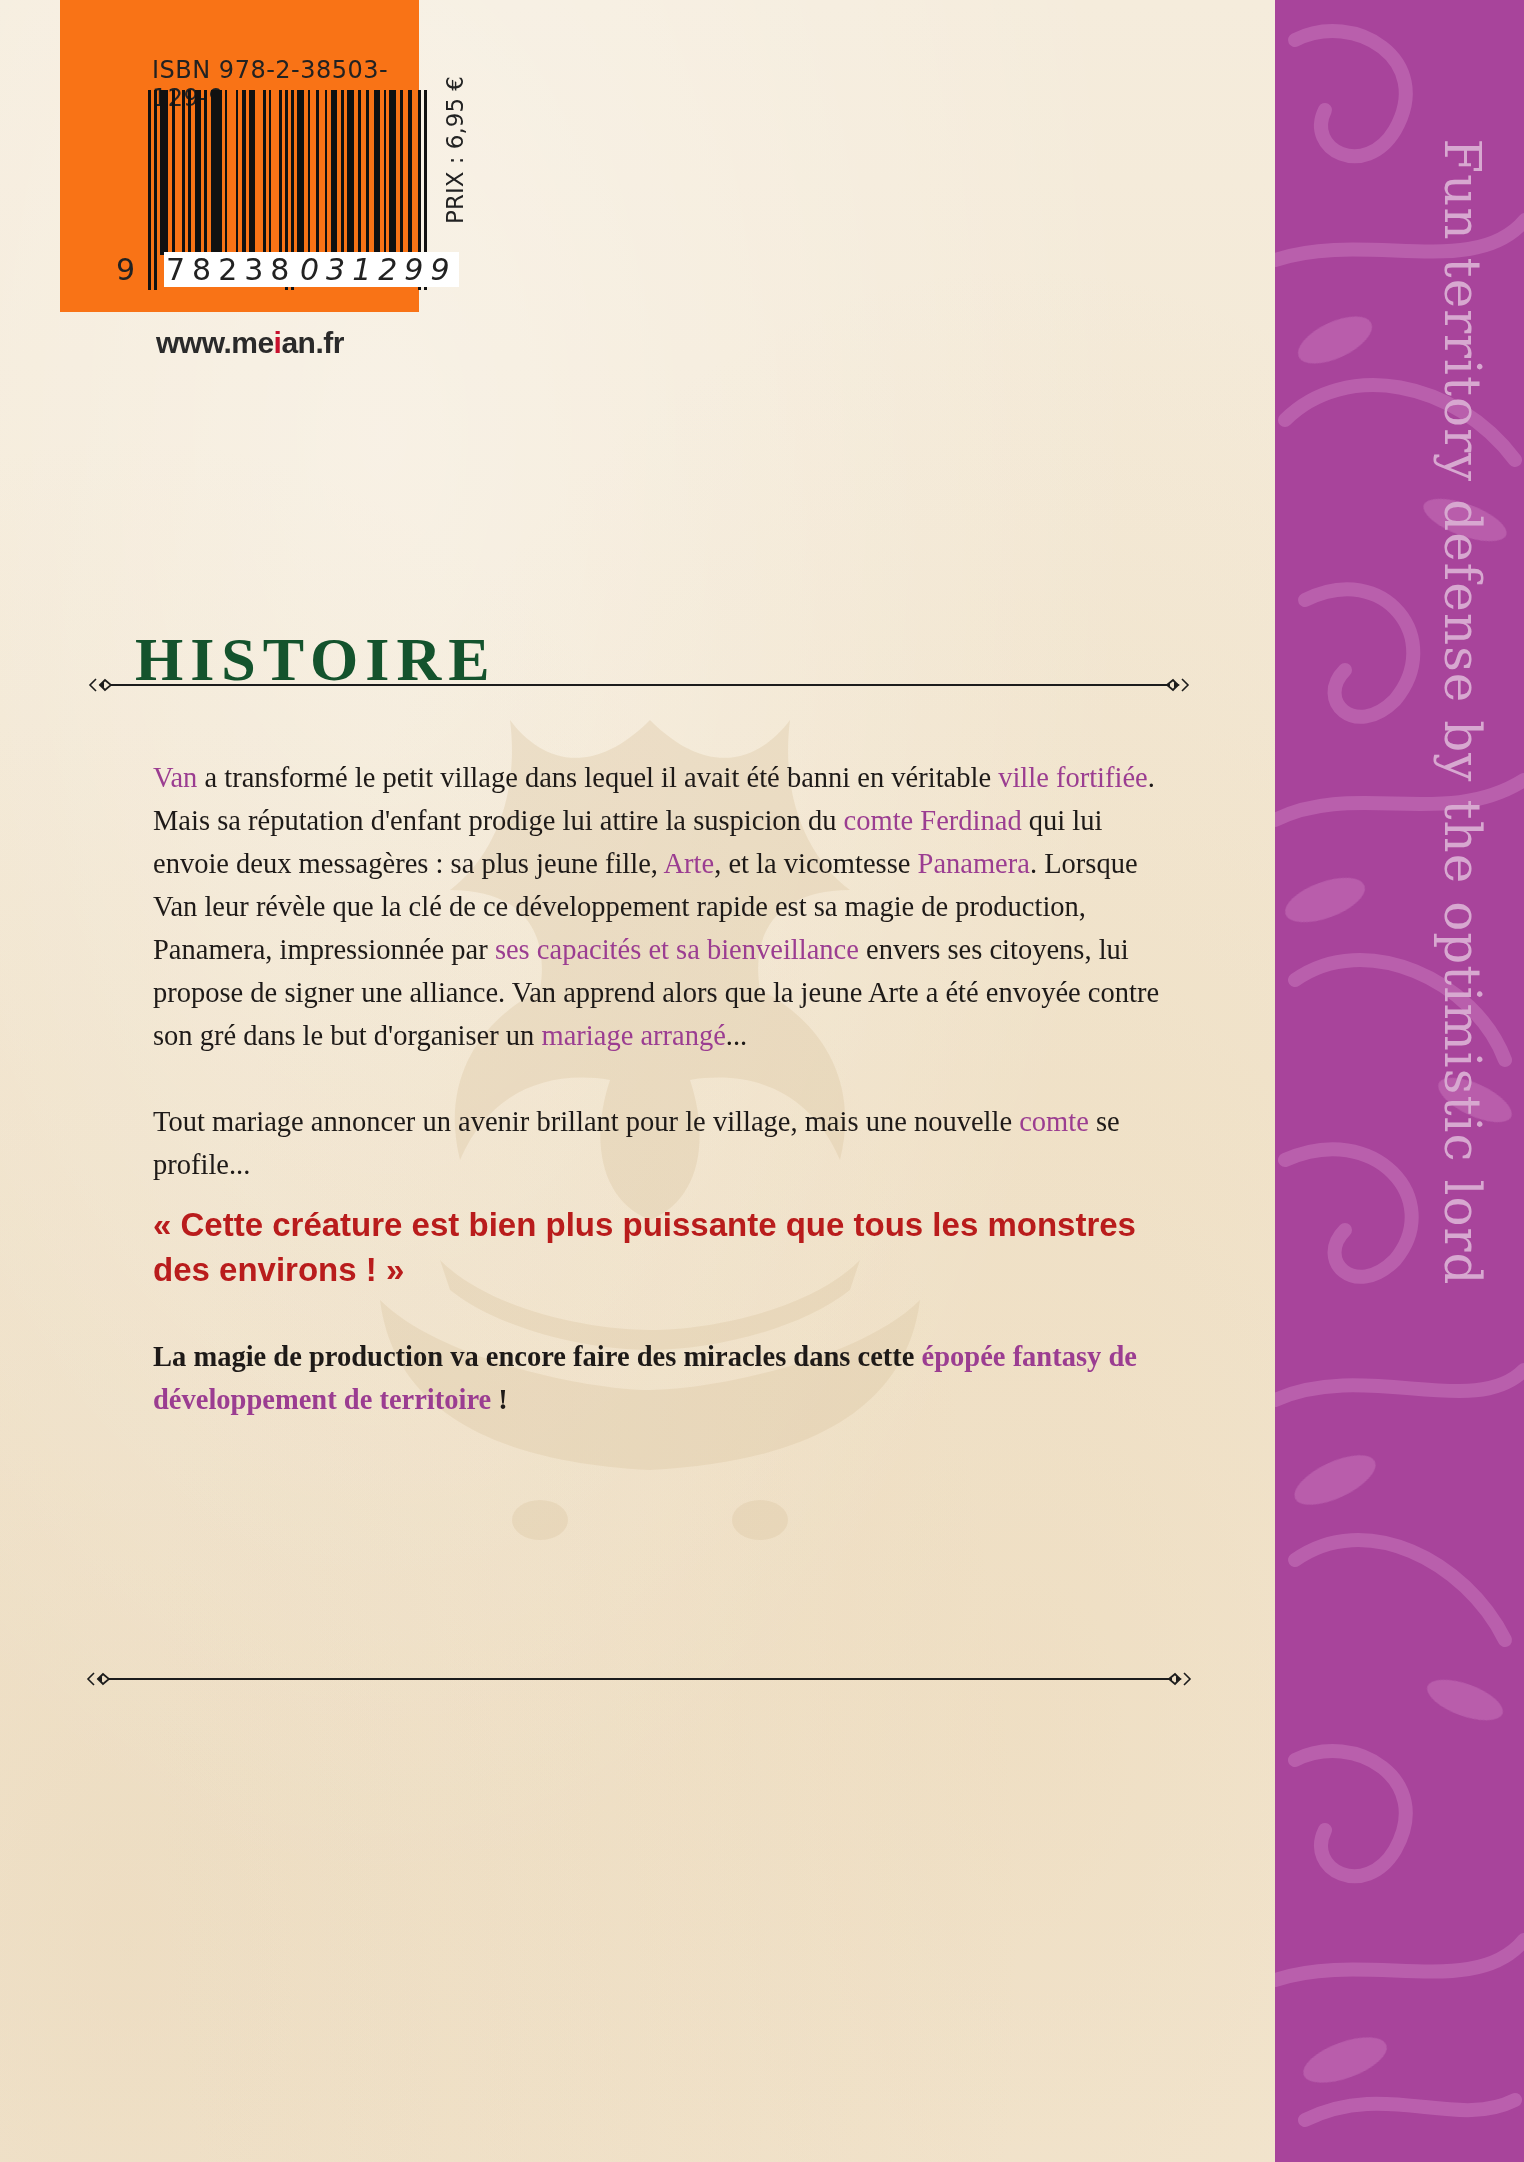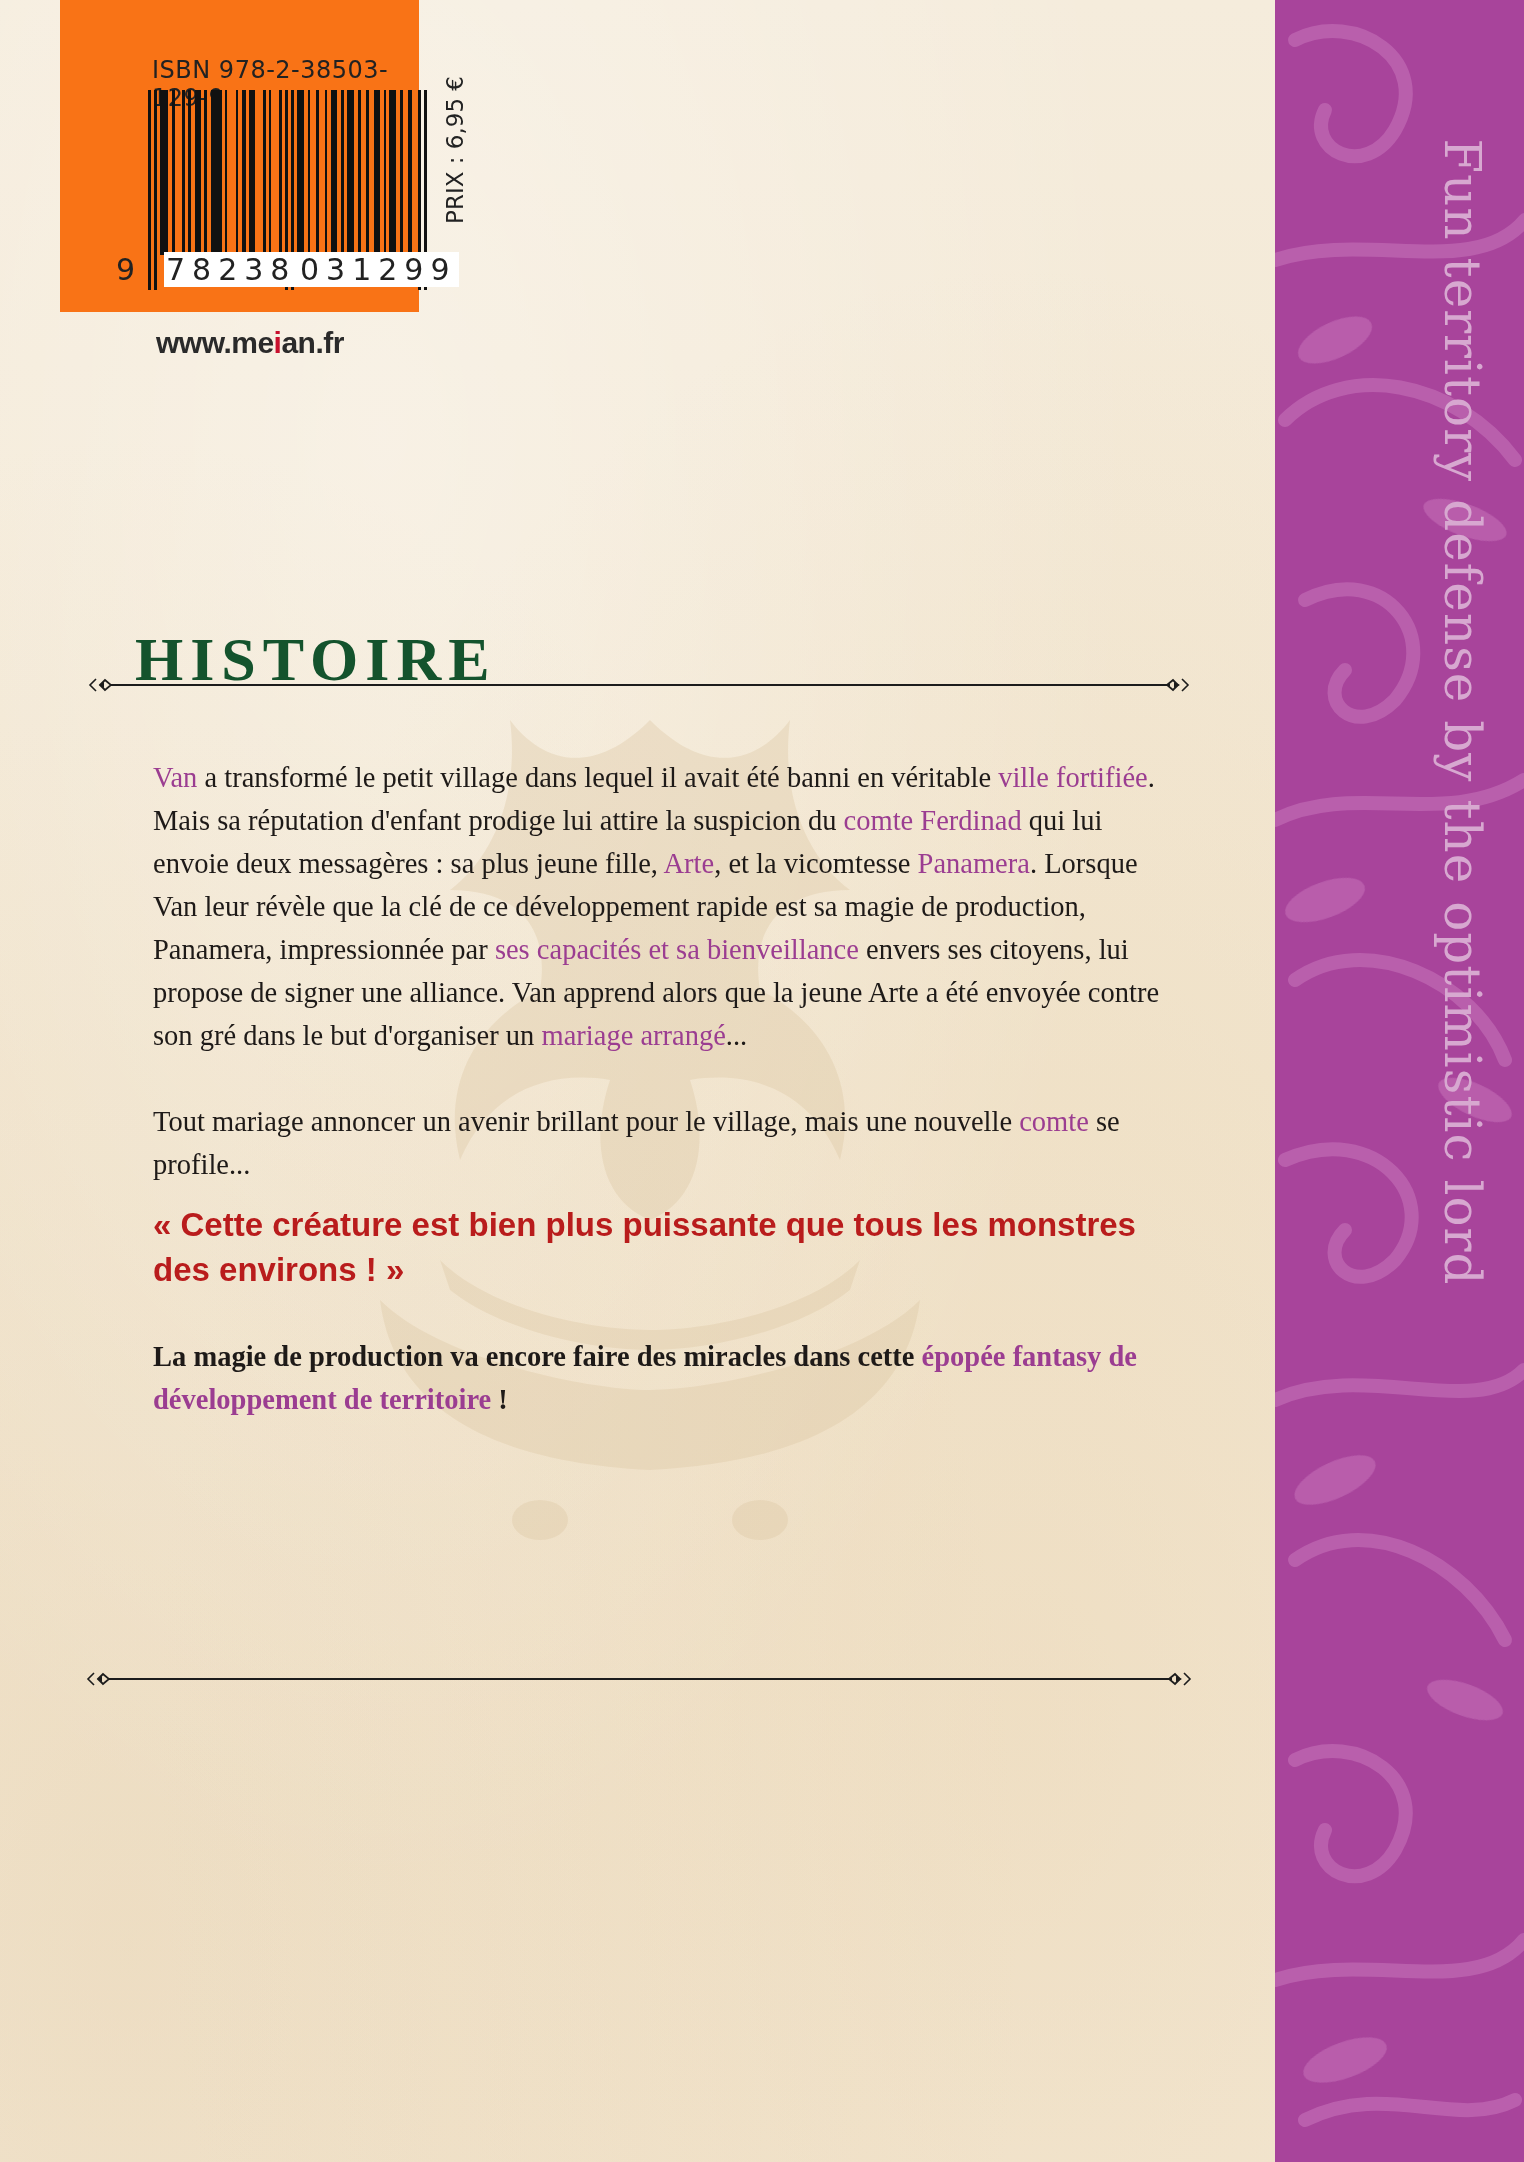--- a/index.html
+++ b/index.html
@@ -32,21 +32,21 @@
   .bars {
     position: absolute; left: 88px; top: 90px; width: 285px; height: 200px;
   }
   .barcode-digits {
     position: absolute; left: 56px; top: 252px; width: 320px;
     font-family: "DejaVu Sans", sans-serif; font-size: 30px; color: #222;
     display: flex; gap: 0;
   }
   .digit-first { width: 36px; }
   .digit-group1 { position: absolute; left: 48px; letter-spacing: 7px; background:#fff; padding: 0 2px; }
-  .digit-group2 { position: absolute; left: 182px; letter-spacing: 7px; background:#fff; padding: 0 2px; }
+  .digit-group2 { position: absolute; left: 182px; letter-spacing: 7px; background:#fff; padding: 0 2px; font-style: italic; }
   .price {
     position: absolute; left: 380px; top: 60px; width: 30px; height: 180px;
   }
   .price span {
     position: absolute; left: 50%; top: 50%;
     transform: translate(-50%, -50%) rotate(-90deg);
     white-space: nowrap;
     font-family: "DejaVu Sans", sans-serif; font-size: 23px; color: #222;
   }
   .website {

